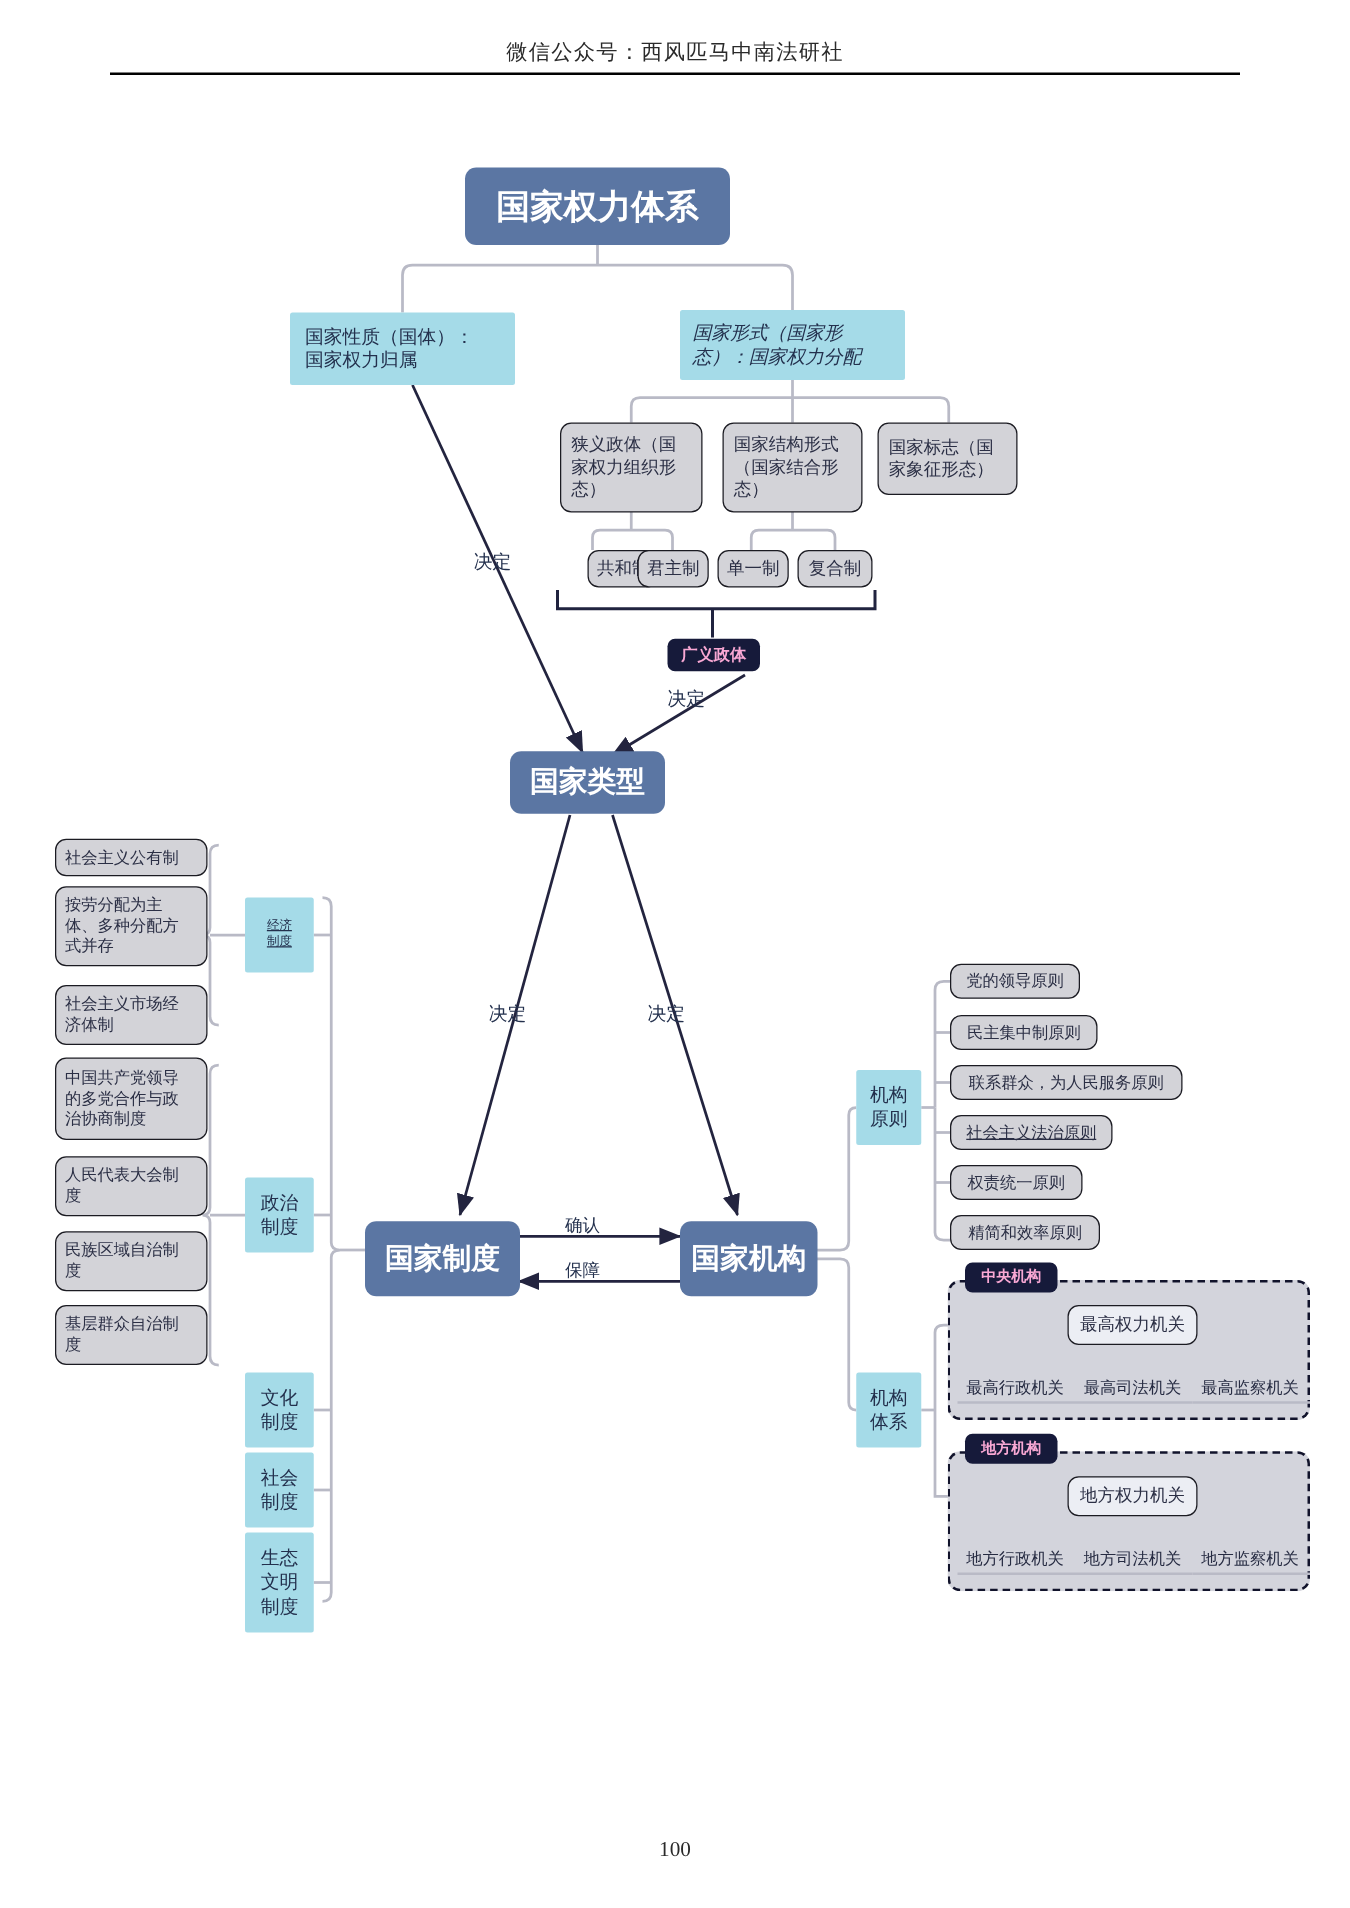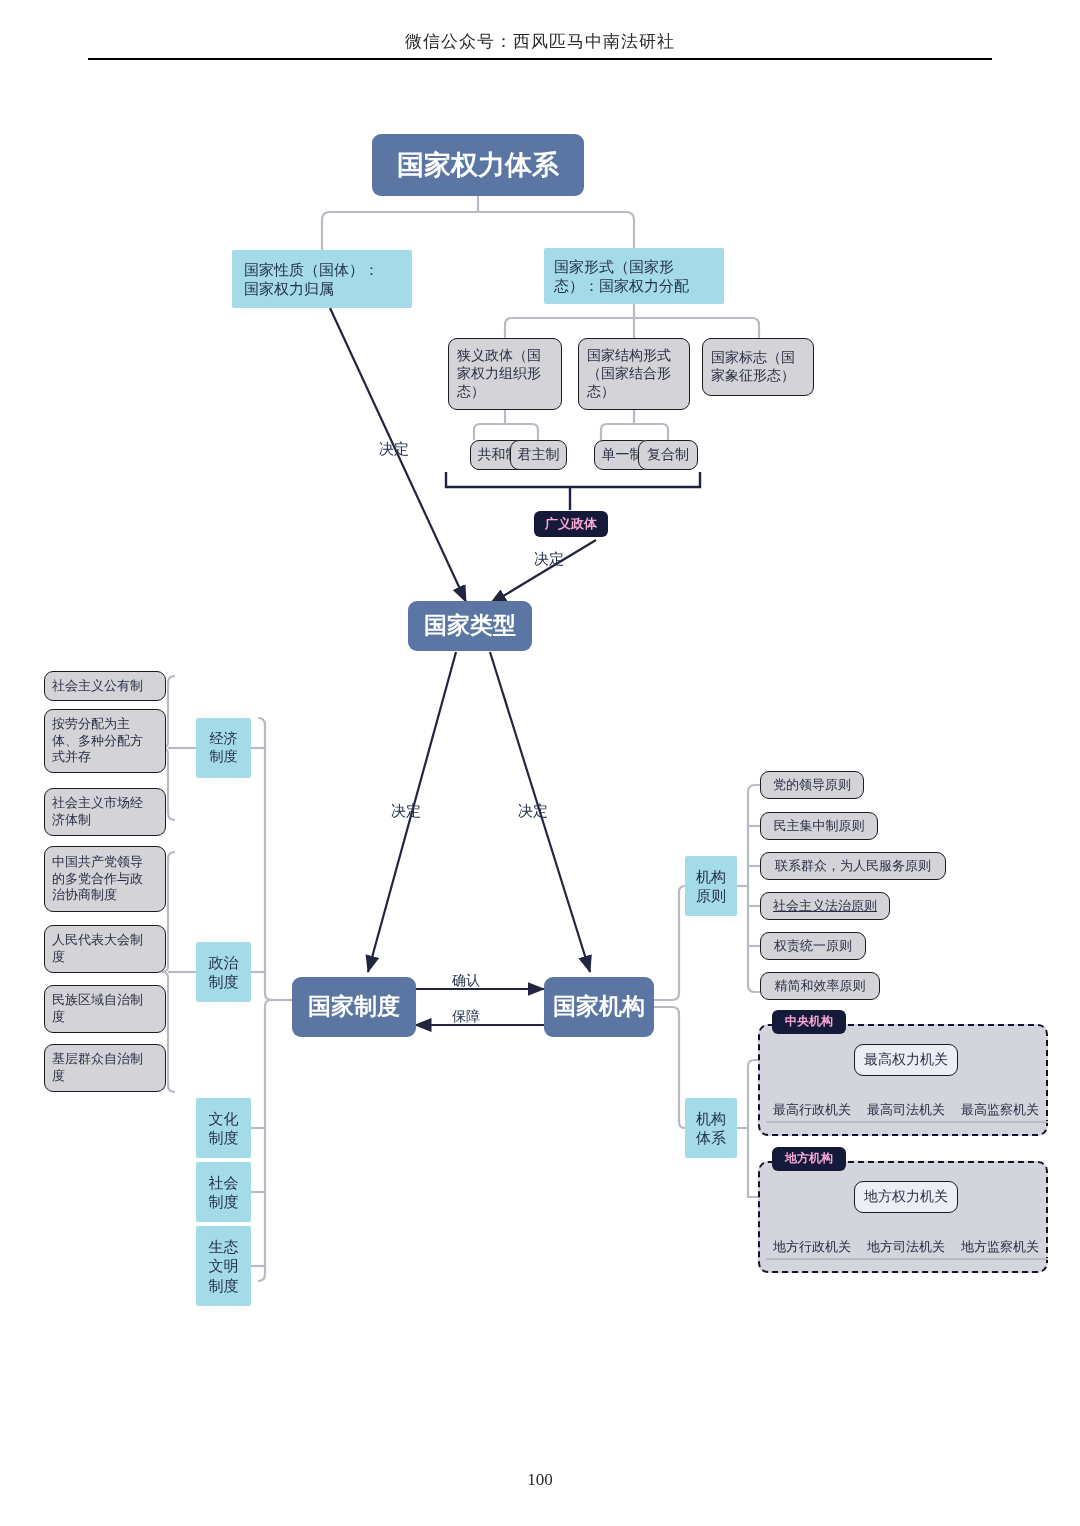--- a/index.html
+++ b/index.html
@@ -183,52 +183,52 @@
 
     <path d="M905,1213 L905,1229"></path>
     <path d="M812,1245 L812,1235 Q812,1229 818,1229 L992,1229 Q998,1229 998,1235 L998,1245"></path>
   </g>
 </svg>
 
 <div class="node n-dark" style="left:372px;top:134px;width:212px;height:62px;font-size:27px;">国家权力体系</div>
 
 <div class="node n-lightblue" style="left:232px;top:250px;width:180px;height:58px;font-size:15px;padding:0 12px;justify-content:flex-start;text-align:left;">国家性质（国体）：
 国家权力归属</div>
-<div class="node n-lightblue" style="left:544px;top:248px;width:180px;height:56px;font-size:15px;padding:0 10px;justify-content:flex-start;text-align:left;">国家形式（国家形
+<div class="node n-lightblue" style="left:544px;top:248px;width:180px;height:56px;font-size:15px;padding:0 10px;justify-content:flex-start;text-align:left;font-style:italic;">国家形式（国家形
 态）：国家权力分配</div>
 
 <div class="node n-gray" style="left:448px;top:338px;width:114px;height:72px;font-size:14px;padding:0 8px;justify-content:flex-start;text-align:left;">狭义政体（国
 家权力组织形
 态）</div>
 <div class="node n-gray" style="left:578px;top:338px;width:112px;height:72px;font-size:14px;padding:0 8px;justify-content:flex-start;text-align:left;">国家结构形式
 （国家结合形
 态）</div>
 <div class="node n-gray" style="left:702px;top:338px;width:112px;height:58px;font-size:14px;padding:0 8px;justify-content:flex-start;text-align:left;">国家标志（国
 家象征形态）</div>
 
 <div class="node n-gray" style="left:470px;top:440px;width:57px;height:30px;font-size:14px;">共和制</div>
 <div class="node n-gray" style="left:510px;top:440px;width:57px;height:30px;font-size:14px;">君主制</div>
-<div class="node n-gray" style="left:574px;top:440px;width:57px;height:30px;font-size:14px;margin-left:20px;">单一制</div>
+<div class="node n-gray" style="left:574px;top:440px;width:57px;height:30px;font-size:14px;">单一制</div>
 <div class="node n-gray" style="left:638px;top:440px;width:60px;height:30px;font-size:14px;">复合制</div>
 
 <div class="node n-navy" style="left:534px;top:511px;width:74px;height:26px;">广义政体</div>
 
 <div class="node n-dark" style="left:408px;top:601px;width:124px;height:50px;font-size:23px;">国家类型</div>
 
 <div class="edge-label" style="left:379px;top:440px;">决定</div>
 <div class="edge-label" style="left:534px;top:550px;">决定</div>
 <div class="edge-label" style="left:391px;top:802px;">决定</div>
 <div class="edge-label" style="left:518px;top:802px;">决定</div>
 <div class="edge-label" style="left:452px;top:972px;font-size:14px;">确认</div>
 <div class="edge-label" style="left:452px;top:1008px;font-size:14px;">保障</div>
 
 <div class="node n-dark" style="left:292px;top:977px;width:124px;height:60px;font-size:23px;">国家制度</div>
 <div class="node n-dark" style="left:544px;top:977px;width:110px;height:60px;font-size:23px;">国家机构</div>
 
-<div class="node n-lightblue" style="left:196px;top:718px;width:55px;height:60px;font-size:14px;">经济
+<div class="node n-lightblue" style="left:196px;top:718px;width:55px;height:60px;font-size:10px;text-decoration:underline;">经济
 制度</div>
 <div class="node n-lightblue" style="left:196px;top:942px;width:55px;height:60px;font-size:15px;">政治
 制度</div>
 <div class="node n-lightblue" style="left:196px;top:1098px;width:55px;height:60px;font-size:15px;text-align:center;">文化
 制度</div>
 <div class="node n-lightblue" style="left:196px;top:1162px;width:55px;height:60px;font-size:15px;">社会
 制度</div>
 <div class="node n-lightblue" style="left:196px;top:1226px;width:55px;height:80px;font-size:15px;">生态
 文明
 制度</div>

